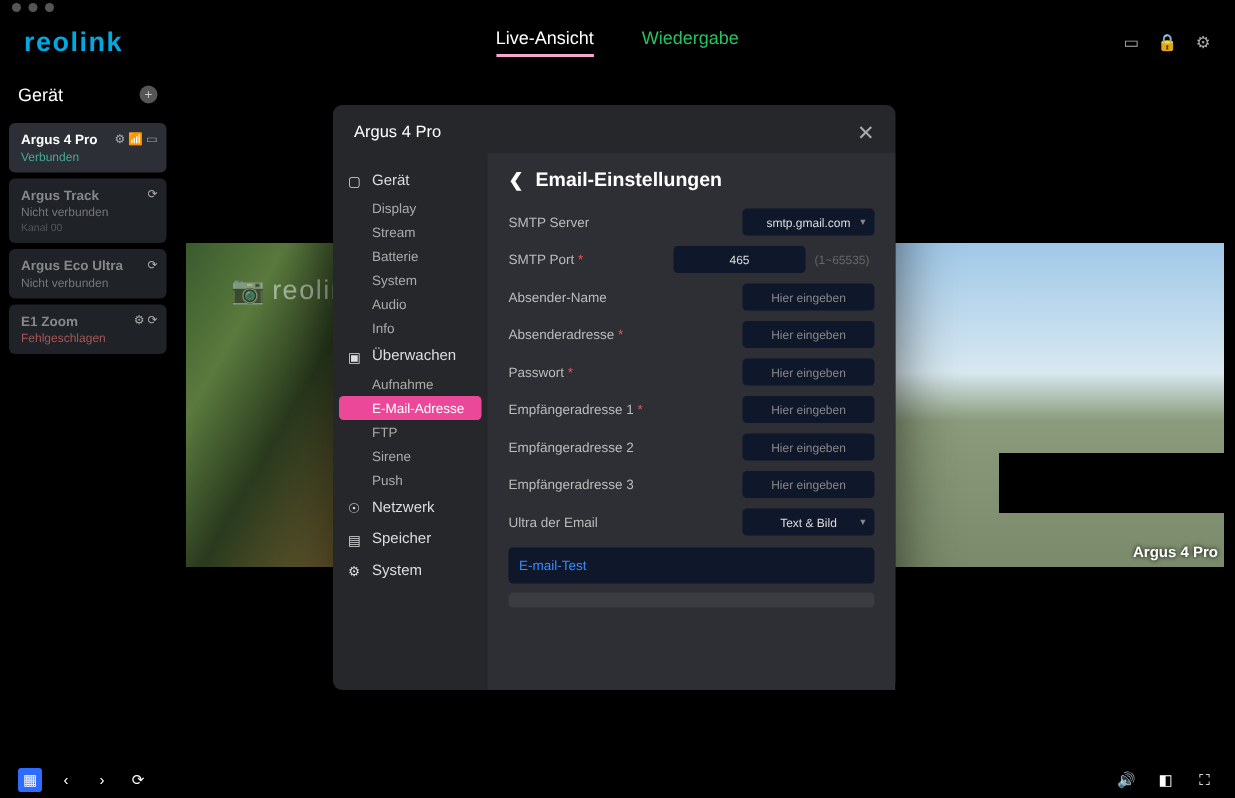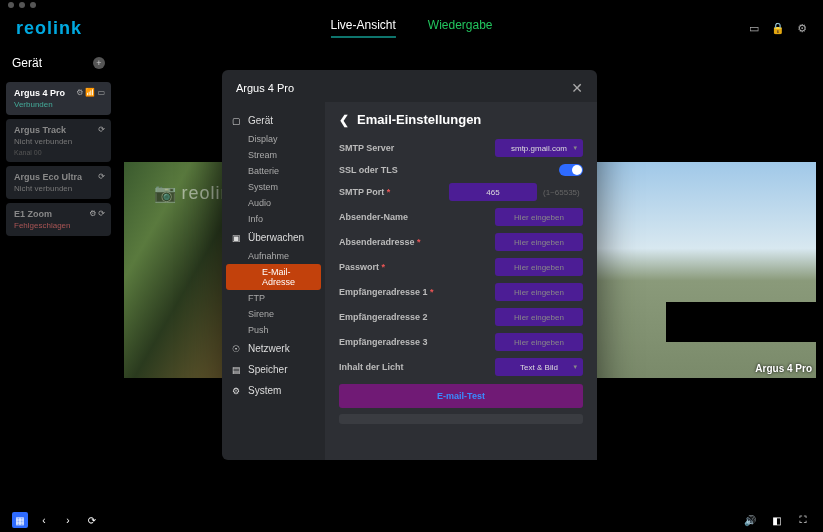--- a/index.html
+++ b/index.html
@@ -3,21 +3,21 @@
 <meta charset="utf-8">
 <style>
   * { box-sizing: border-box; margin: 0; padding: 0; }
   body { width: 823px; height: 532px; background: #000; font-family: -apple-system, Helvetica, Arial, sans-serif; color: #ccc; font-size: 11px; overflow: hidden; position: relative; }
   .titlebar { height: 10px; display: flex; align-items: center; padding: 0 8px; gap: 5px; }
   .traffic { width: 6px; height: 6px; border-radius: 50%; background: #555; }
   .topbar { height: 36px; display: flex; align-items: center; padding: 0 16px; }
   .logo { color: #00a9e0; font-size: 18px; font-weight: 600; letter-spacing: 1px; }
   .tabs { position: absolute; left: 50%; transform: translateX(-50%); display: flex; gap: 32px; }
   .tab { color: #22c55e; font-size: 12px; cursor: pointer; padding-bottom: 4px; }
-  .tab.active { color: #fff; border-bottom: 2px solid #0f766e; }
+  .tab.active { color: #fff; border-bottom: 2px solid #f9a8d4; }
   .top-icons { margin-left: auto; display: flex; gap: 12px; color: #aaa; }
   .main { display: flex; height: 460px; }
   .sidebar { width: 117px; padding: 6px; display: flex; flex-direction: column; gap: 4px; }
   .sidebar-head { display: flex; justify-content: space-between; align-items: center; color: #fff; font-size: 12px; padding: 4px 6px 8px; }
   .add { width: 12px; height: 12px; border-radius: 50%; background: #555; display: flex; align-items: center; justify-content: center; color: #ccc; font-size: 9px; }
   .dev { background: #1f2227; border-radius: 4px; padding: 6px 8px; position: relative; }
   .dev.active { background: #2c2f36; }
   .dev h4 { color: #fff; font-size: 9px; font-weight: 600; }
   .dev.dim h4 { color: #888; }
   .dev p { color: #777; font-size: 8px; margin-top: 2px; }
@@ -38,34 +38,34 @@
   .bb-btn.boxed { background: #2e6bff; border-radius: 2px; }
   .bb-right { margin-left: auto; display: flex; gap: 10px; }
   .modal { position: absolute; left: 222px; top: 70px; width: 375px; height: 390px; background: #25272b; border-radius: 6px; box-shadow: 0 10px 40px rgba(0,0,0,0.6); z-index: 10; display: flex; flex-direction: column; }
   .modal-head { display: flex; justify-content: space-between; align-items: center; padding: 10px 14px 6px; color: #fff; font-size: 11px; }
   .modal-close { cursor: pointer; color: #aaa; font-size: 14px; }
   .modal-body { flex: 1; display: flex; overflow: hidden; }
   .mside { width: 103px; padding: 8px 0; overflow-y: auto; }
   .cat { display: flex; align-items: center; gap: 6px; padding: 5px 10px; color: #ddd; font-size: 10px; cursor: pointer; }
   .cat .ico { width: 10px; font-size: 9px; }
   .sub-item { padding: 3px 10px 3px 26px; color: #aaa; font-size: 9px; cursor: pointer; }
-  .sub-item.active { background: #c2410c; color: #fff; border-radius: 3px; margin: 0 4px; padding-left: 36px; }
+  .sub-item.active { background: #ec4899; color: #fff; border-radius: 3px; margin: 0 4px; padding-left: 22px; }
   .mcontent { flex: 1; background: #2d2f34; padding: 10px 14px; overflow-y: auto; }
   .mtitle { display: flex; align-items: center; gap: 8px; color: #fff; font-size: 13px; font-weight: 600; margin-bottom: 12px; }
   .back { cursor: pointer; font-size: 12px; }
   .row { display: flex; align-items: center; margin-bottom: 7px; }
-  .row label { flex: 1; color: #bbb; font-size: 9px; font-weight: bold; }
+  .row label { flex: 1; color: #bbb; font-size: 9px; }
   .req { color: #e55; }
-  .field { width: 88px; height: 18px; background: #4c1d95; border-radius: 3px; display: flex; align-items: center; justify-content: center; color: #888; font-size: 8px; position: relative; }
+  .field { width: 88px; height: 18px; background: #0f172a; border-radius: 3px; display: flex; align-items: center; justify-content: center; color: #888; font-size: 8px; position: relative; }
   .field.filled { color: #ddd; }
   .chev { position: absolute; right: 6px; color: #888; font-size: 7px; }
   .hint { color: #666; font-size: 8px; margin-left: 6px; width: 40px; }
   .toggle { width: 24px; height: 12px; background: #2e6bff; border-radius: 6px; position: relative; }
   .toggle .knob { position: absolute; right: 1px; top: 1px; width: 10px; height: 10px; background: #fff; border-radius: 50%; }
-  .testbtn { background: #701a75; color: #3a8bff; text-align: center; padding: 7px; font-size: 9px; border-radius: 3px; margin-top: 8px; cursor: pointer; font-weight: bold; }
+  .testbtn { background: #0f172a; color: #3a8bff; text-align: left; padding: 7px; font-size: 9px; border-radius: 3px; margin-top: 8px; cursor: pointer; }
   .extra-block { background: #3a3c41; height: 10px; border-radius: 3px; margin-top: 6px; }
 </style>
 </head>
 <body>
 
 <div class="titlebar">
   <div class="traffic"></div>
   <div class="traffic"></div>
   <div class="traffic"></div>
 </div>
@@ -198,26 +198,20 @@
         <span>Email-Einstellungen</span>
       </div>
       <div class="row">
           <label>SMTP Server</label>
           <div class="field filled">
             <span>smtp.gmail.com</span>
             <span class="chev">▾</span>
           </div>
         </div>
       <div class="row">
-          <label>SSL oder TLS</label>
-          <div class="toggle">
-            <div class="knob"></div>
-          </div>
-        </div>
-      <div class="row">
           <label><span>SMTP Port</span> <span class="req">*</span></label>
           <div class="field filled">465</div>
           <span class="hint">(1~65535)</span>
         </div>
       <div class="row">
           <label>Absender-Name</label>
           <div class="field">Hier eingeben</div>
         </div>
       <div class="row">
           <label><span>Absenderadresse</span> <span class="req">*</span></label>
@@ -233,21 +227,21 @@
         </div>
       <div class="row">
           <label>Empfängeradresse 2</label>
           <div class="field">Hier eingeben</div>
         </div>
       <div class="row">
           <label>Empfängeradresse 3</label>
           <div class="field">Hier eingeben</div>
         </div>
       <div class="row">
-          <label>Inhalt der Licht</label>
+          <label>Ultra der Email</label>
           <div class="field filled">
             <span>Text &amp; Bild</span>
             <span class="chev">▾</span>
           </div>
         </div>
       <div class="testbtn">E-mail-Test</div>
       <div class="extra-block"></div>
     </div>
   </div>
 </div>

